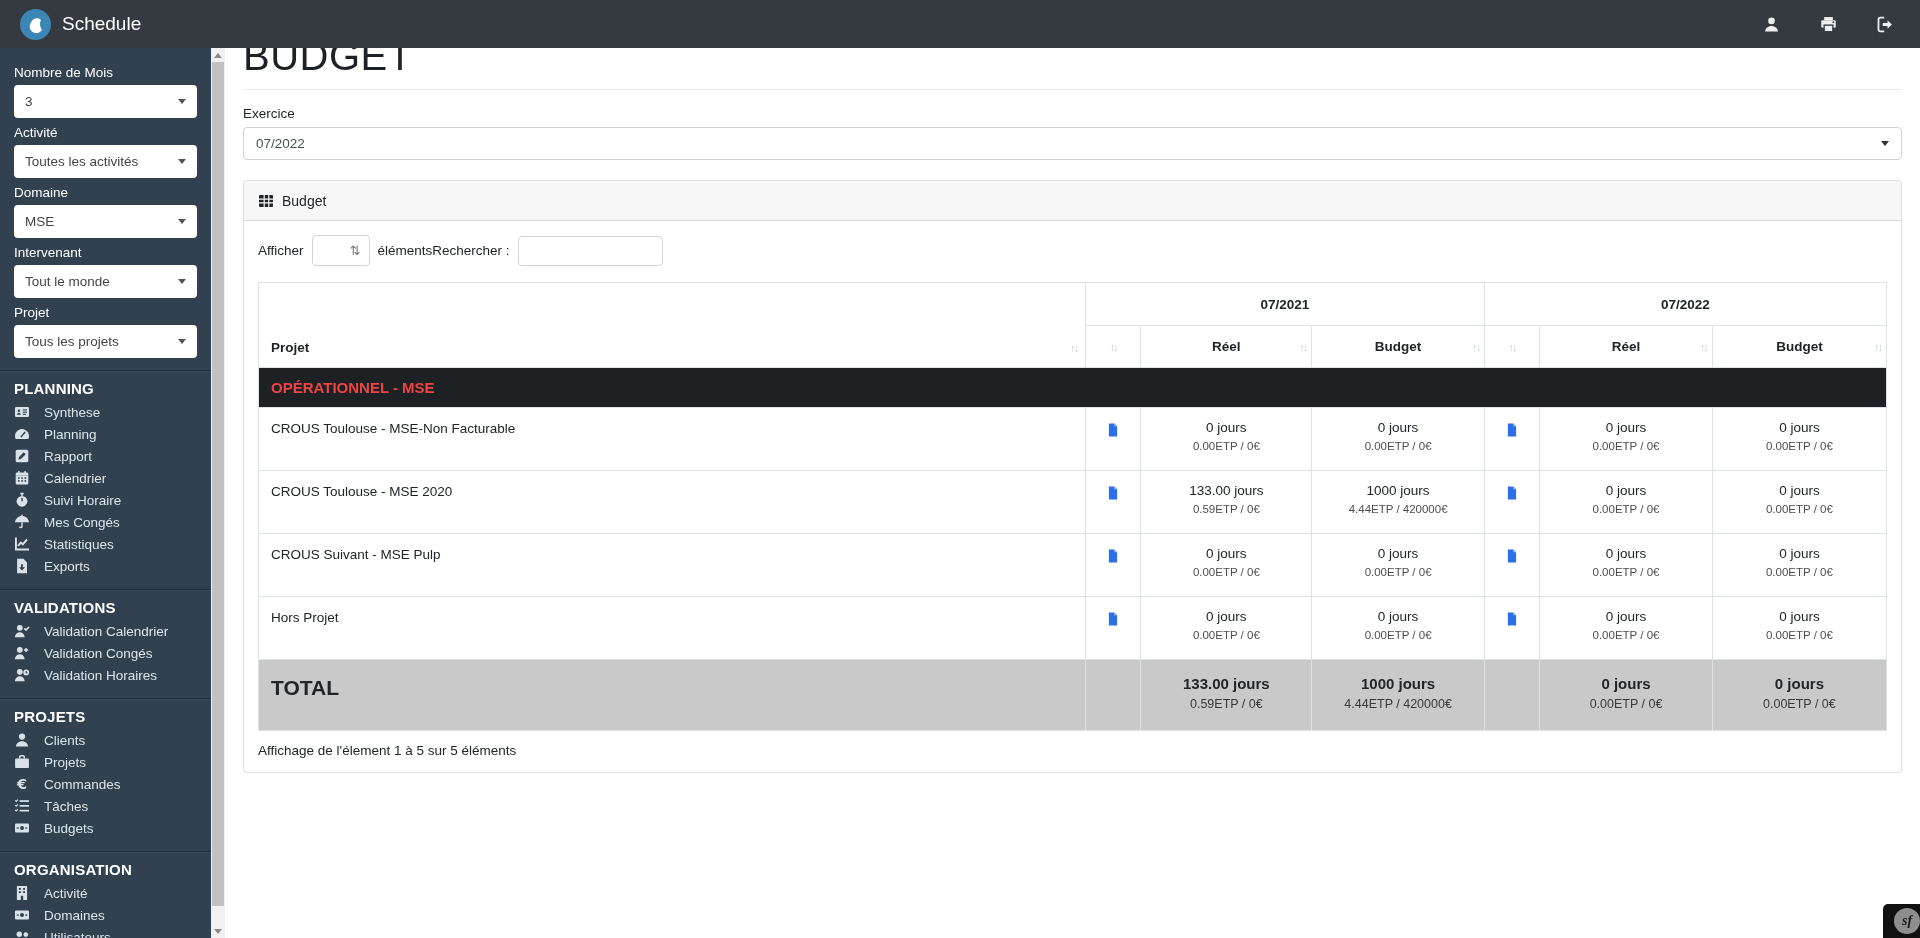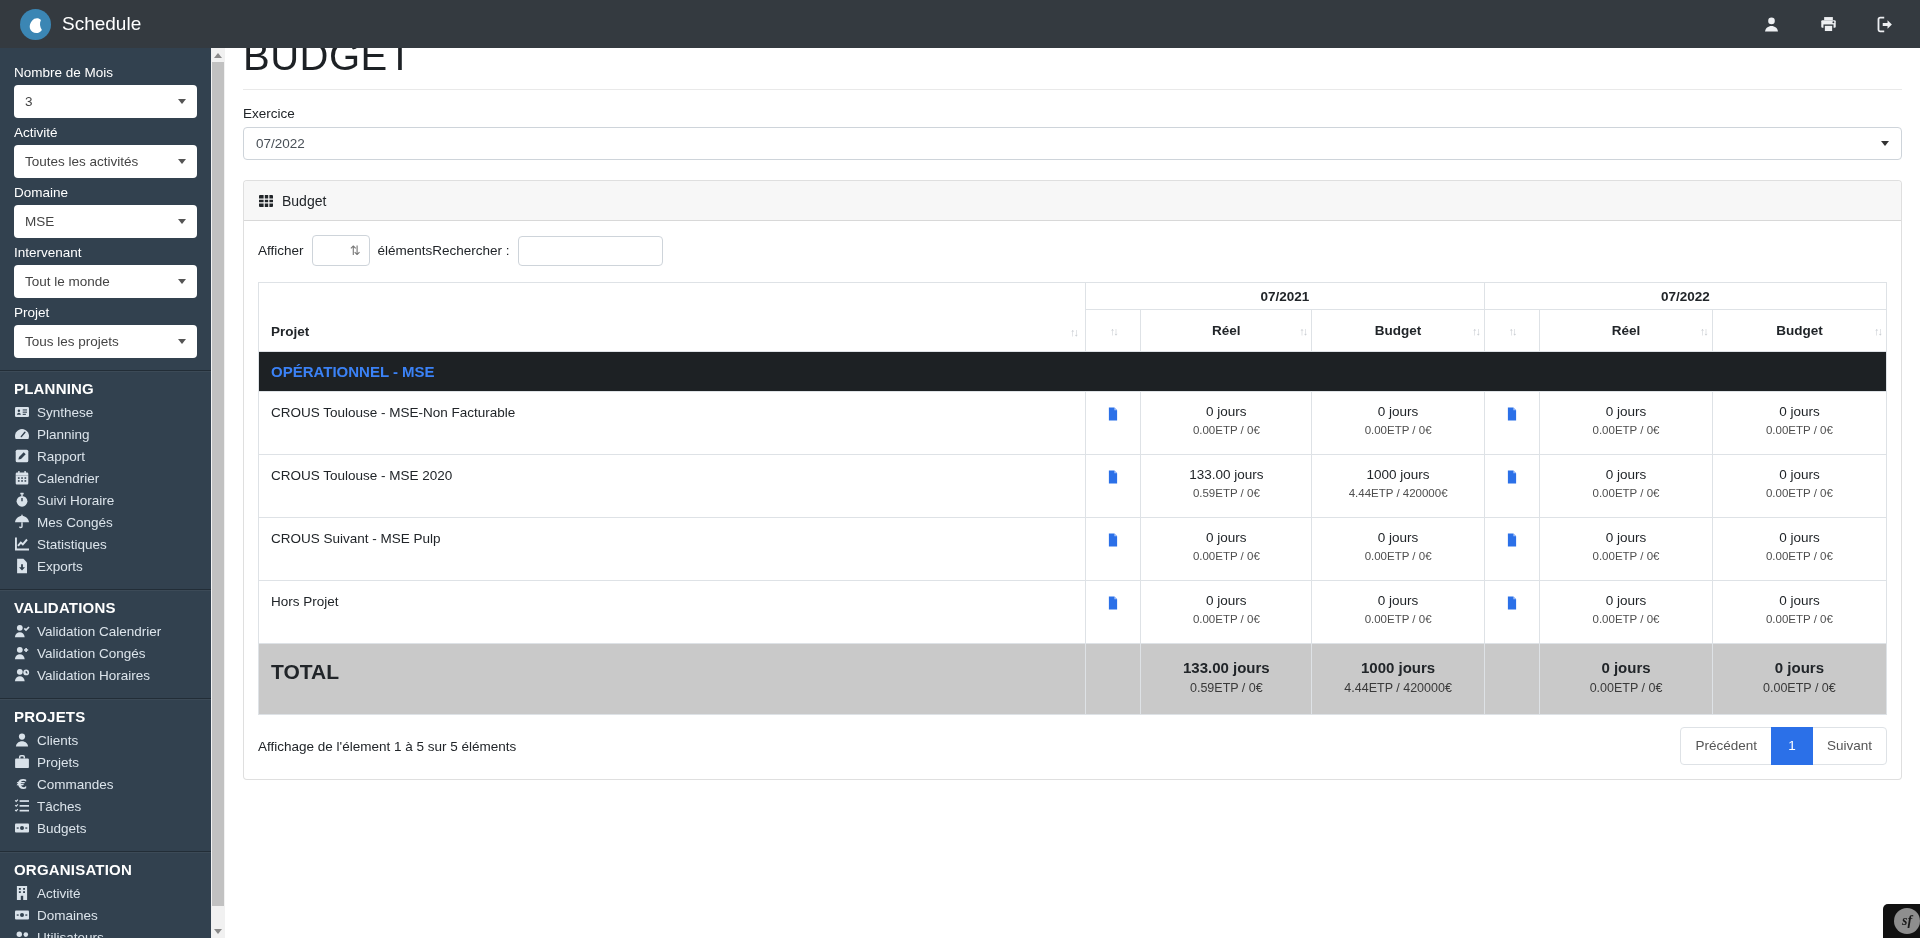--- a/index.html
+++ b/index.html
@@ -25,21 +25,21 @@
   .sidebar{position:fixed;top:48px;left:0;bottom:0;width:211px;background:var(--sidebar-bg);
     padding:10px 14px;overflow:hidden;z-index:20}
   .filter-label{color:#fff;font-size:13.5px;margin:7px 0 5px}
   .select-box{height:33px;background:#fff;border-radius:4px;display:flex;align-items:center;
     justify-content:space-between;padding:0 11px;font-size:13.5px;color:#444;cursor:pointer}
   .caret{width:0;height:0;border-left:4px solid transparent;border-right:4px solid transparent;
     border-top:5px solid #555}
   .side-divider{margin:12px -14px 9px;border-top:1px solid rgba(0,0,0,.30);
     box-shadow:0 1px 0 rgba(255,255,255,.05)}
   .side-title{color:#fff;font-size:15px;font-weight:bold;margin-bottom:4px;letter-spacing:.2px}
-  .menu-item{display:flex;align-items:center;gap:7px;padding:3px 0;font-size:13.5px;color:#DCE4EB}
+  .menu-item{display:flex;align-items:center;gap:14px;padding:3px 0;font-size:13.5px;color:#DCE4EB}
   .mi-icon{width:16px;height:16px;flex:0 0 16px;color:#D9E2EA}
   .mi-icon svg{width:15px;height:15px}
 
   
   .vscroll{position:fixed;top:48px;left:211px;bottom:0;width:14px;background:var(--track);z-index:20}
   .vscroll .sb-arrow{height:14px;display:flex;align-items:center;justify-content:center}
   .tri-up{width:0;height:0;border-left:4px solid transparent;border-right:4px solid transparent;border-bottom:5px solid #8A8A8A}
   .tri-down{width:0;height:0;border-left:4px solid transparent;border-right:4px solid transparent;border-top:5px solid #8A8A8A}
   .vscroll .thumb{position:absolute;top:14px;left:1px;width:12px;height:calc(100% - 46px);background:var(--thumb)}
   .vscroll .sb-arrow.bottom{position:absolute;bottom:0;left:0;right:0}
@@ -64,30 +64,30 @@
   .dt-length{display:flex;align-items:center;gap:8px}
   .length-select{width:58px;height:31px;border:1px solid #CED4DA;border-radius:4px;display:flex;
     align-items:center;justify-content:flex-end;padding:0 8px;color:#777;font-size:13px;cursor:pointer;background:#fff}
   .dt-search{display:flex;align-items:center;gap:8px}
   .dt-search input{width:145px;height:30px;border:1px solid #CED4DA;border-radius:4px;padding:0 8px;
     font-size:13.5px;font-family:"Liberation Sans",sans-serif}
 
   table.dt{width:100%;border-collapse:collapse;table-layout:fixed;font-size:13.5px}
   table.dt th,table.dt td{border:1px solid var(--border)}
   thead th{font-weight:bold;color:#212529;background:#fff}
-  .th-period{height:27px;text-align:center;font-size:13.5px}
+  .th-period{height:43px;text-align:center;font-size:13.5px}
   .th-projet{vertical-align:bottom;text-align:left;padding:0 10px 12px 12px;position:relative}
   .th-sub{height:42px;text-align:center;position:relative}
   .sort{font-size:11px;color:#C7CBD0;letter-spacing:-2px;white-space:nowrap}
   .th-projet .sort{position:absolute;right:8px;bottom:13px}
   .th-sub .sort{position:absolute;right:5px;top:50%;transform:translateY(-50%)}
   .th-icon .sort{position:static;transform:none}
   .th-icon{text-align:center}
 
-  tr.group-row td{background:var(--group-row-bg);color:#3b82f6;font-weight:bold;font-size:15px;
+  tr.group-row td{background:var(--group-row-bg);color:#ef4444;font-weight:bold;font-size:15px;
     padding:11px 12px;height:28px}
   tbody tr.data-row td{height:63px;vertical-align:top}
   td.td-project{padding:13px 12px 0 12px}
   td.td-icon{text-align:center;padding-top:13px}
   td.td-icon .doc{display:inline-block;width:14px;height:17px;cursor:pointer}
   td.td-num{text-align:center;padding-top:12px}
   .num-main{font-size:13.5px;margin-bottom:5px}
   .num-sub{font-size:11.5px;color:#4E4E4E}
   tr.total-row td{background:var(--total-row-bg);height:71px;vertical-align:top}
   tr.total-row .td-total-label{padding:16px 12px 0 12px;font-weight:bold;font-size:21px}
@@ -608,25 +608,20 @@
               <td class="td-num">
                 <div class="num-main">0 jours</div>
                 <div class="num-sub">0.00ETP / 0€</div>
               </td>
             </tr>
           </tbody>
       </table>
 
       <div class="dt-bottom">
         <div class="dt-info">Affichage de l'élement 1 à 5 sur 5 éléments</div>
-        <div class="pagination">
-          <a class="page-btn">Précédent</a>
-          <a class="page-btn active">1</a>
-          <a class="page-btn">Suivant</a>
-        </div>
       </div>
 
     </div>
   </section>
 </main>
 
 <div class="sf-badge">
   <span class="sf-circle">sf</span>
 </div>
 

